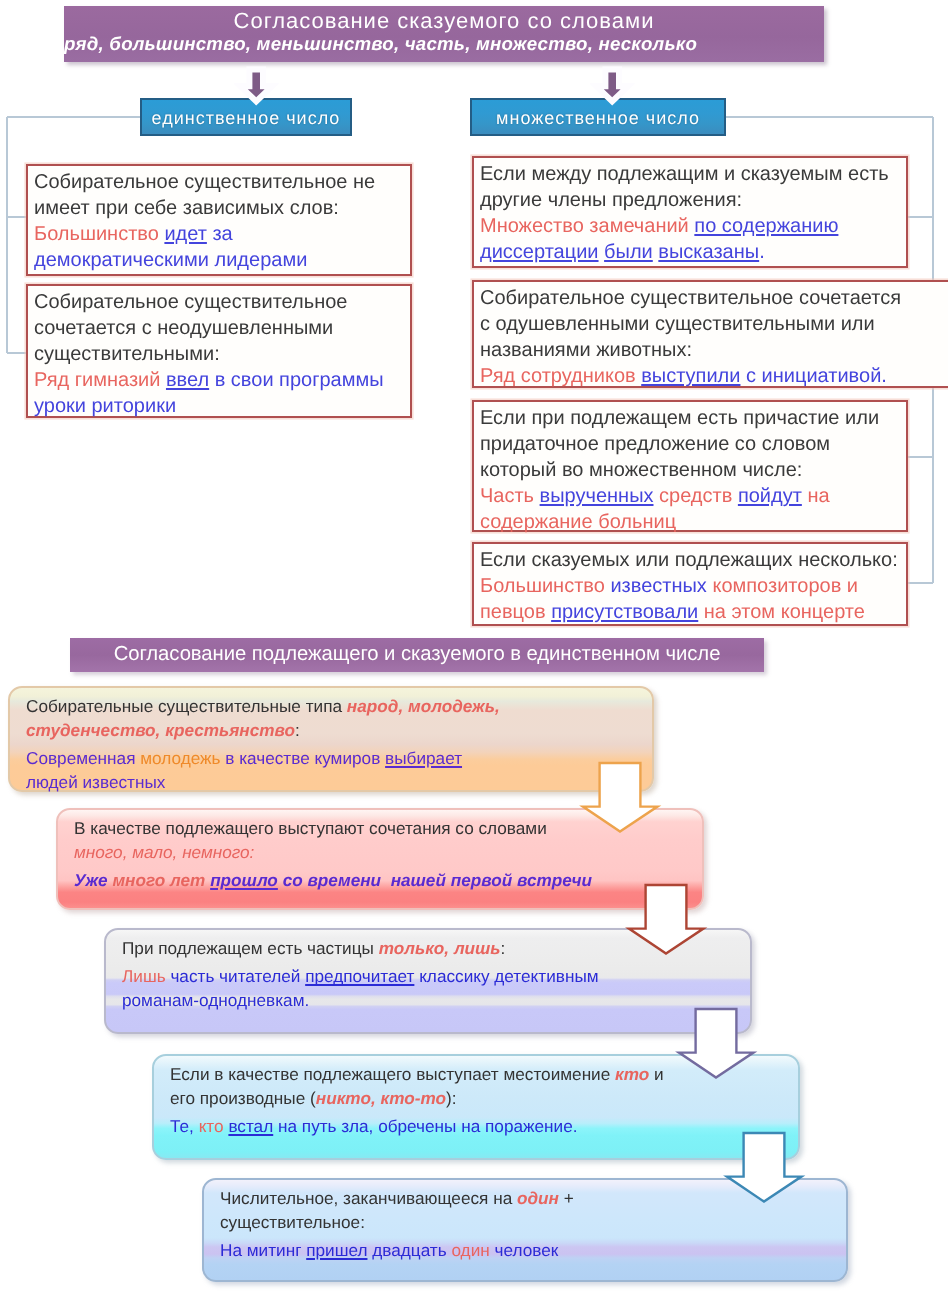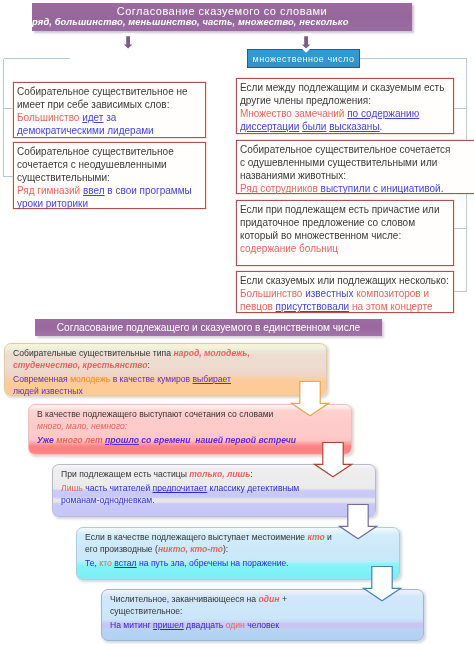--- a/index.html
+++ b/index.html
@@ -72,21 +72,22 @@
       <path d="M466.5 228.5 H454"></path>
       <path d="M466.5 291.5 H454"></path>
     </g>
   </svg>
 
   <div class="abs hdr1">
     <div class="l1">Согласование сказуемого со словами</div>
     <div class="l2">ряд, большинство, меньшинство, часть, множество, несколько</div>
   </div>
 
-  <div class="abs bluebox" style="left:247px;top:49px;width:113px;text-align:center;">множественное число</div>
+  <div class="abs bluebox" style="left:70px;top:49px;width:106px;">единственное число</div>
+  <div class="abs bluebox" style="left:235px;top:49px;width:128px;text-align:center;">множественное число</div>
 
   <svg class="abs" style="left:117px;top:32px;width:24px;height:21px">
     <path d="M9.2 4.2 h3.8 v8.4 h2.3 L11.1 16.6 L6.9 12.6 h2.3 z" fill="#7e5b86" stroke="#fdfcff" stroke-width="6" stroke-linejoin="miter" stroke-linecap="butt"></path>
     <path d="M9.2 4.2 h3.8 v8.4 h2.3 L11.1 16.6 L6.9 12.6 h2.3 z" fill="#7e5b86"></path>
   </svg>
   <svg class="abs" style="left:295px;top:32px;width:24px;height:21px">
     <path d="M9.2 4.2 h3.8 v8.4 h2.3 L11.1 16.6 L6.9 12.6 h2.3 z" fill="#7e5b86" stroke="#fdfcff" stroke-width="6" stroke-linejoin="miter" stroke-linecap="butt"></path>
     <path d="M9.2 4.2 h3.8 v8.4 h2.3 L11.1 16.6 L6.9 12.6 h2.3 z" fill="#7e5b86"></path>
   </svg>
 
@@ -122,20 +123,21 @@
         <div>с&nbsp;одушевленными&nbsp;существительными&nbsp;или</div>
         <div>названиями&nbsp;животных:</div>
         <div><span class="red" style="">Ряд&nbsp;сотрудников&nbsp;</span><span class="blu u" style="">выступили</span><span class="blu" style="">&nbsp;с&nbsp;инициативой.</span></div>
       </div>
     </div>
   <div class="abs rbox" style="left:236px;top:200px;width:218px;height:66px;">
       <div class="tx">
         <div>Если&nbsp;при&nbsp;подлежащем&nbsp;есть&nbsp;причастие&nbsp;или</div>
         <div>придаточное&nbsp;предложение&nbsp;со&nbsp;словом</div>
         <div>который&nbsp;во&nbsp;множественном&nbsp;числе:</div>
+        <div><span class="red" style="">Часть&nbsp;</span><span class="blu u" style="">вырученных</span><span class="red" style="">&nbsp;средств&nbsp;</span><span class="blu u" style="">пойдут</span><span class="red" style="">&nbsp;на</span></div>
         <div><span class="red" style="">содержание&nbsp;больниц</span></div>
       </div>
     </div>
   <div class="abs rbox" style="left:236px;top:271px;width:218px;height:42px;">
       <div class="tx">
         <div>Если&nbsp;сказуемых&nbsp;или&nbsp;подлежащих&nbsp;несколько:</div>
         <div><span class="red" style="">Большинство&nbsp;</span><span class="blu" style="">известных</span><span class="red" style="">&nbsp;композиторов&nbsp;и</span></div>
         <div><span class="red" style="">певцов&nbsp;</span><span class="blu u" style="">присутствовали</span><span class="red" style="">&nbsp;на&nbsp;этом&nbsp;концерте</span></div>
       </div>
     </div>

